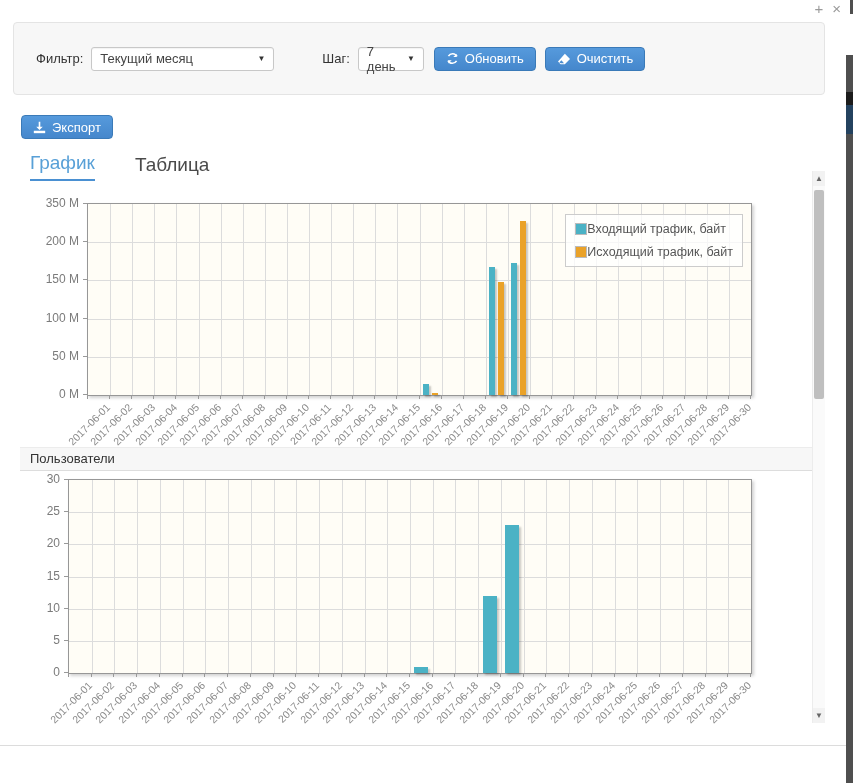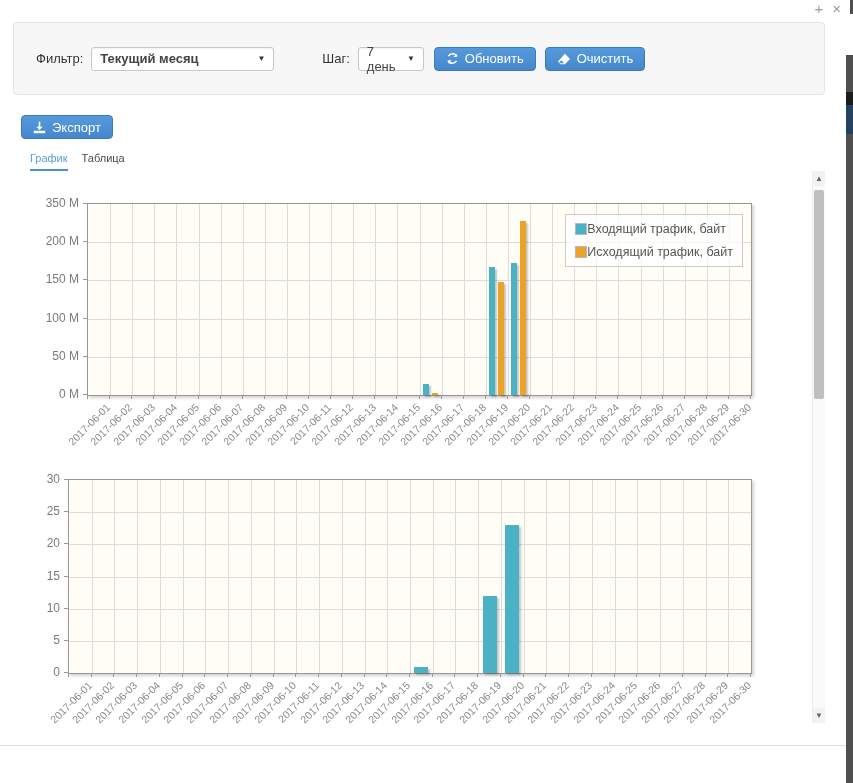--- a/index.html
+++ b/index.html
@@ -14,32 +14,32 @@
   .edge-strip{position:absolute;right:0;top:55px;bottom:0;width:7px;background:#4f4f4f;}
   .edge-corner{position:absolute;right:0;top:0;width:3px;height:14px;background:#4f4f4f;}
   .edge-black{position:absolute;right:0;top:92px;width:7px;height:13px;background:#1c1c1c;}
   .edge-navy{position:absolute;right:0;top:105px;width:7px;height:29px;background:#24425f;}
 
   
   .filter-panel{position:absolute;left:13px;top:22px;width:812px;height:73px;background:#f7f7f7;border:1px solid #e4e4e4;border-radius:4px;display:flex;align-items:center;padding-left:22px;box-sizing:border-box;}
   .ctl-label{font-size:13px;color:#333;margin-right:8px;}
   .select{height:24px;background:#fff;border:1px solid #c8c8c8;border-radius:3px;box-shadow:inset 0 1px 1px rgba(0,0,0,0.05);display:flex;align-items:center;justify-content:space-between;padding:0 8px;font-size:13px;color:#444;box-sizing:border-box;cursor:pointer;}
   .select .chev{font-size:8px;color:#333;margin-left:10px;}
-  .sel-filter{width:183px;font-weight:bold;}
+  .sel-filter{width:183px;}
   .sel-step{width:66px;margin-right:10px;}
   .gap-step{margin-left:48px;}
   .btn{height:24px;display:inline-flex;align-items:center;gap:6px;padding:0 11px;background:linear-gradient(#569adc,#4587cc);border:1px solid #3a7ab8;border-radius:4px;color:#fff;font-size:13px;cursor:pointer;box-sizing:border-box;}
   .btn + .btn{margin-left:9px;}
   .btn svg{display:block;}
 
   
   .export-btn{position:absolute;left:21px;top:115px;}
 
   
-  .tabs{position:absolute;left:30px;top:152px;display:flex;gap:14px;font-size:11px;}
+  .tabs{position:absolute;left:30px;top:152px;display:flex;gap:40px;font-size:19px;align-items:flex-end;}
   .tab{color:#4a4a4a;padding-bottom:5px;cursor:pointer;}
   .tab.active{color:#58a0d7;border-bottom:2px solid #4a90d2;}
 
   
   .section-hd{position:absolute;left:20px;width:792px;height:24px;background:#f7f7f7;border-top:1px solid #ececec;border-bottom:1px solid #ddd;box-sizing:border-box;font-size:13px;color:#333;line-height:22px;padding-left:10px;}
   .hd1{top:171px;}
   .hd2{top:447px;}
 
   
   .chart-wrap{position:absolute;left:20px;width:792px;}
@@ -244,20 +244,21 @@
       <div class="xlabel" style="right: 221.75px; top: 206px;">2017-06-23</div>
       <div class="xlabel" style="right: 199.65px; top: 206px;">2017-06-24</div>
       <div class="xlabel" style="right: 177.55px; top: 206px;">2017-06-25</div>
       <div class="xlabel" style="right: 155.45px; top: 206px;">2017-06-26</div>
       <div class="xlabel" style="right: 133.35px; top: 206px;">2017-06-27</div>
       <div class="xlabel" style="right: 111.25px; top: 206px;">2017-06-28</div>
       <div class="xlabel" style="right: 89.15px; top: 206px;">2017-06-29</div>
       <div class="xlabel" style="right: 67.05px; top: 206px;">2017-06-30</div>
     </div>
 
+  <div class="section-hd hd2">Пользователи</div>
   <div class="chart-wrap cw2">
       <div class="plot" style="left: 48px; top: 8px; width: 682px; height: 193px;">
         <div class="hgrid" style="top: 160.833px;"></div>
         <div class="hgrid" style="top: 128.667px;"></div>
         <div class="hgrid" style="top: 96.5px;"></div>
         <div class="hgrid" style="top: 64.3333px;"></div>
         <div class="hgrid" style="top: 32.1667px;"></div>
         <div class="vgrid" style="left: 22.7333px;"></div>
         <div class="vgrid" style="left: 45.4667px;"></div>
         <div class="vgrid" style="left: 68.2px;"></div>

